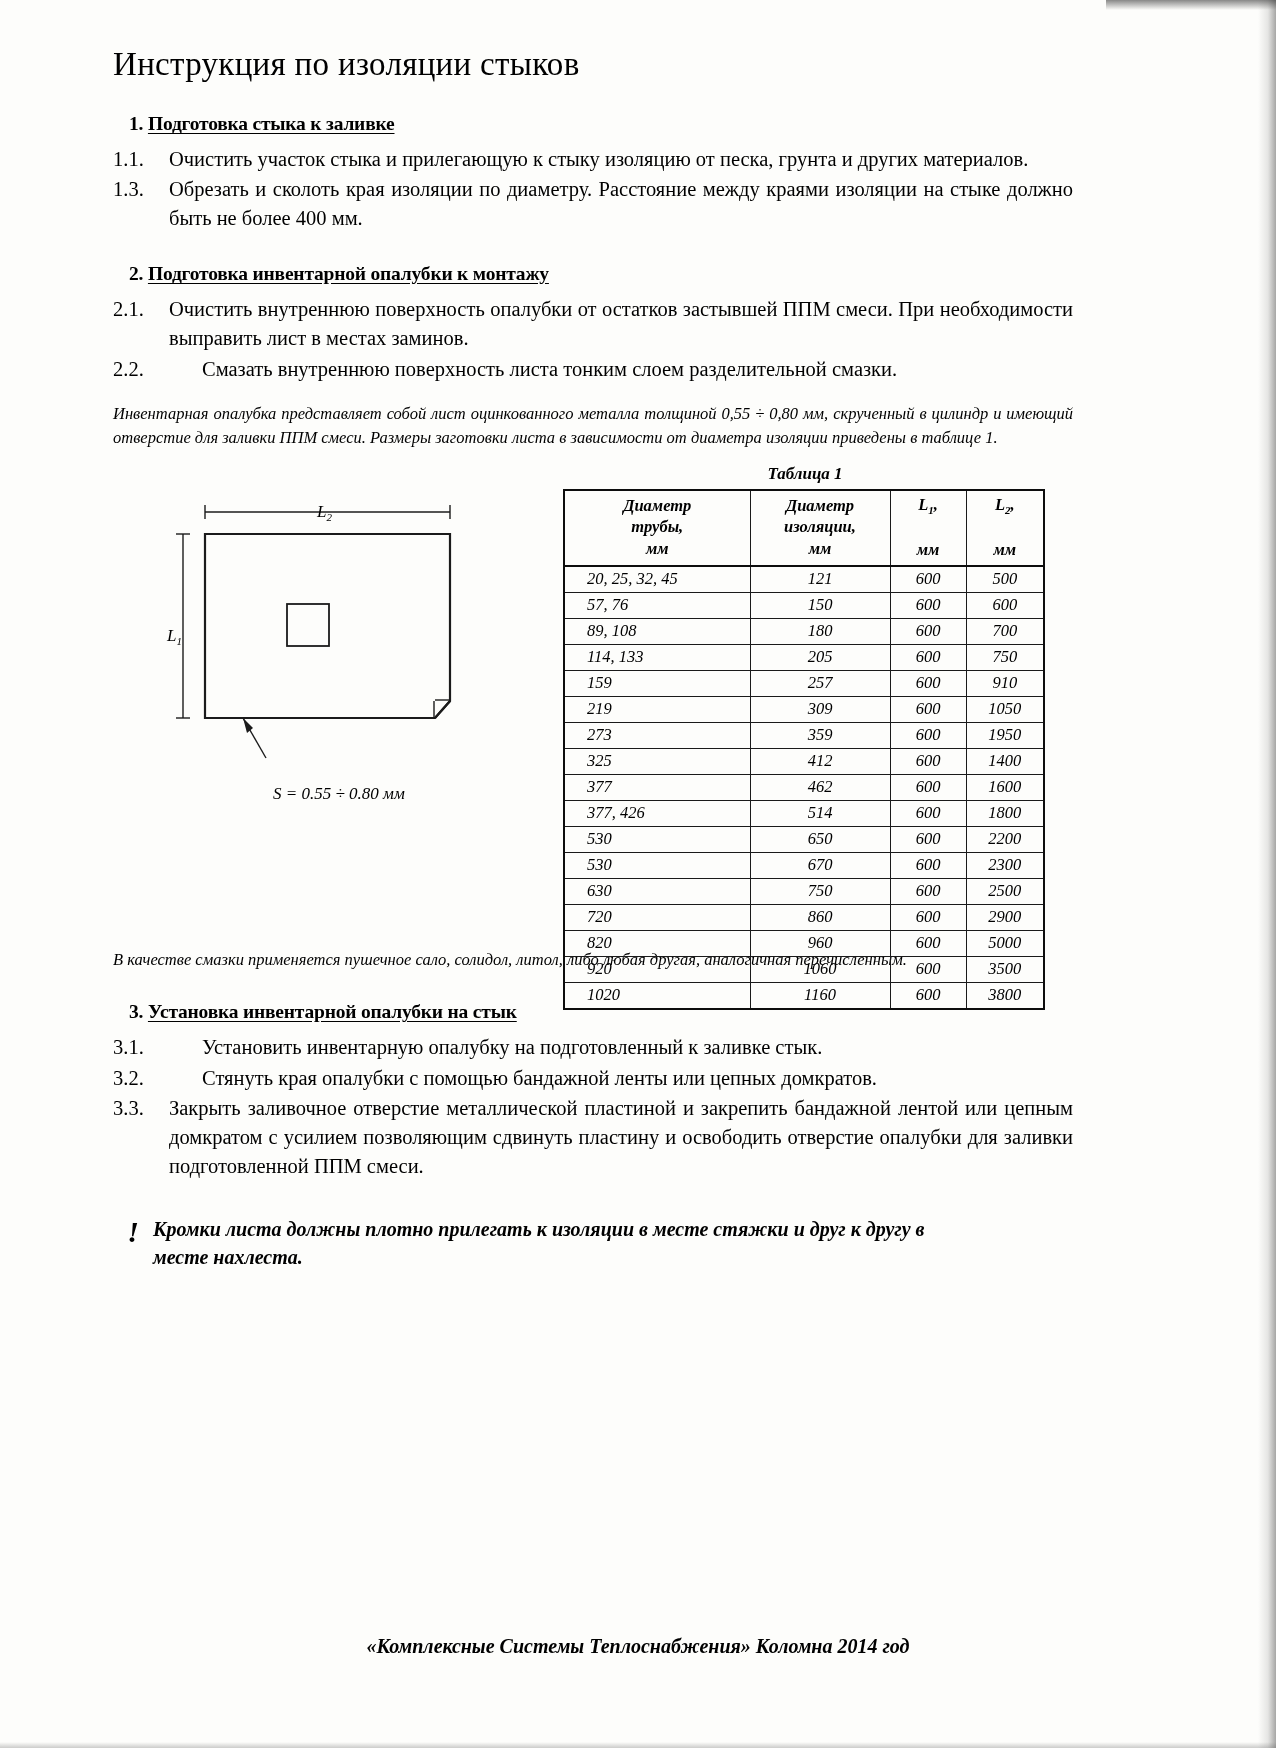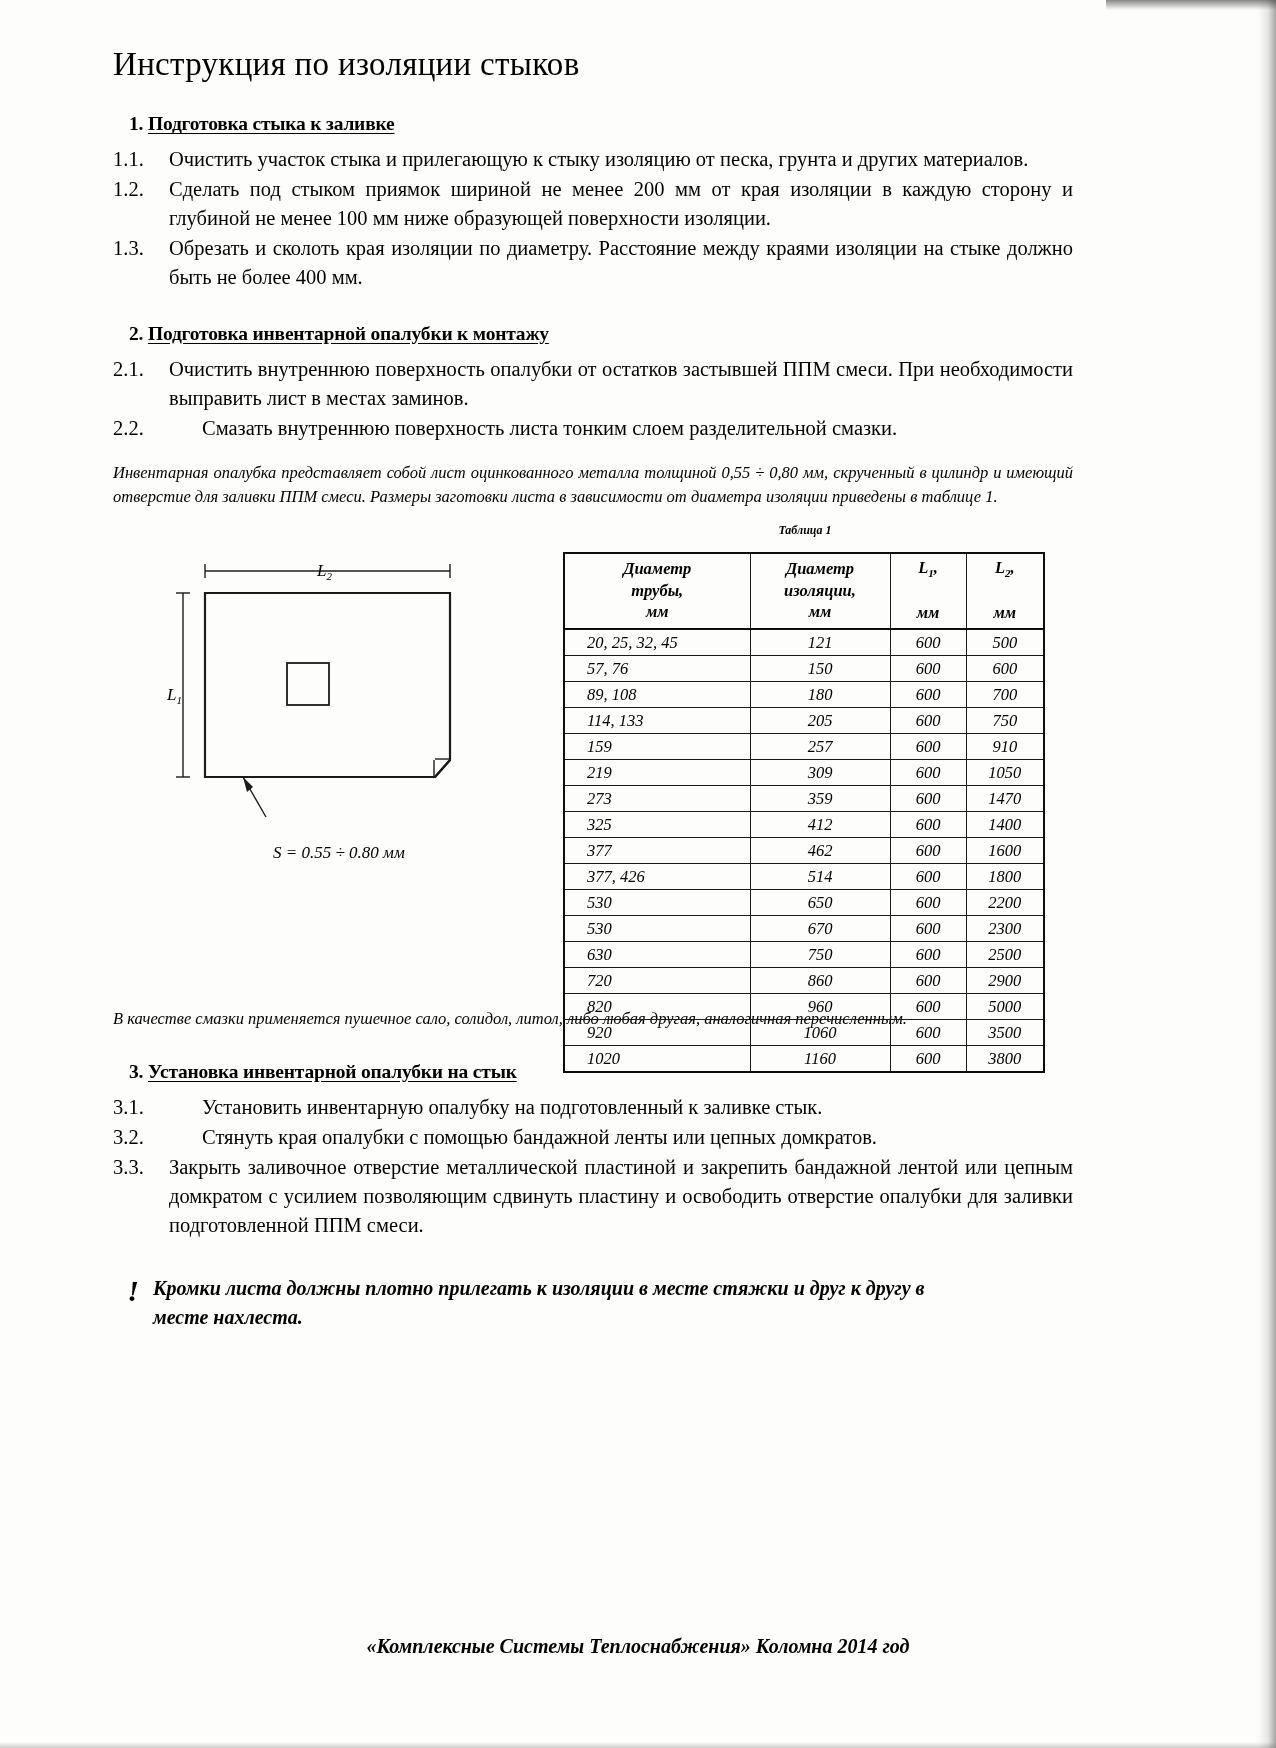--- a/index.html
+++ b/index.html
@@ -128,25 +128,25 @@
     font-style: italic;
   }
 
   .table-wrap {
     position: absolute;
     left: 402px;
     top: 0;
     width: 490px;
   }
   .table-caption {
-    font-size: 12px;
+    font-size: 17px;
     font-style: italic;
     font-weight: bold;
     text-align: center;
-    margin: 0 0 14px 0;
+    margin: 0 0 5px 0;
     padding-left: 90px;
   }
   table.t1 {
     border-collapse: collapse;
     width: 480px;
     table-layout: fixed;
     margin-left: 48px;
   }
   table.t1 th, table.t1 td {
     border: 1px solid #1a1a1a;
@@ -216,24 +216,20 @@
 
     <h1 class="doc-title">Инструкция по изоляции стыков</h1>
 
     <div class="section-head">
       <span>1.</span>
       <span class="u">Подготовка стыка к заливке</span>
     </div>
     <div class="item">
       <span class="num">1.1.</span>
       <span class="txt">Очистить участок стыка и прилегающую к стыку изоляцию от песка, грунта и других материалов.</span>
-    </div>
-    <div class="item">
-      <span class="num">1.2.</span>
-      <span class="txt">Сделать под стыком приямок шириной не менее 200 мм от края изоляции в каждую сторону и глубиной не менее 100 мм ниже образующей поверхности изоляции.</span>
     </div>
     <div class="item">
       <span class="num">1.3.</span>
       <span class="txt">Обрезать и сколоть края изоляции по диаметру.  Расстояние между краями изоляции на стыке должно быть не более 400 мм.</span>
     </div>
 
     <div class="section-head">
       <span>2.</span>
       <span class="u">Подготовка инвентарной опалубки к монтажу</span>
     </div>
@@ -344,21 +340,21 @@
             <tr>
                 <td class="c1">219</td>
                 <td>309</td>
                 <td>600</td>
                 <td>1050</td>
               </tr>
             <tr>
                 <td class="c1">273</td>
                 <td>359</td>
                 <td>600</td>
-                <td>1470</td>
+                <td>1950</td>
               </tr>
             <tr>
                 <td class="c1">325</td>
                 <td>412</td>
                 <td>600</td>
                 <td>1400</td>
               </tr>
             <tr>
                 <td class="c1">377</td>
                 <td>462</td>

